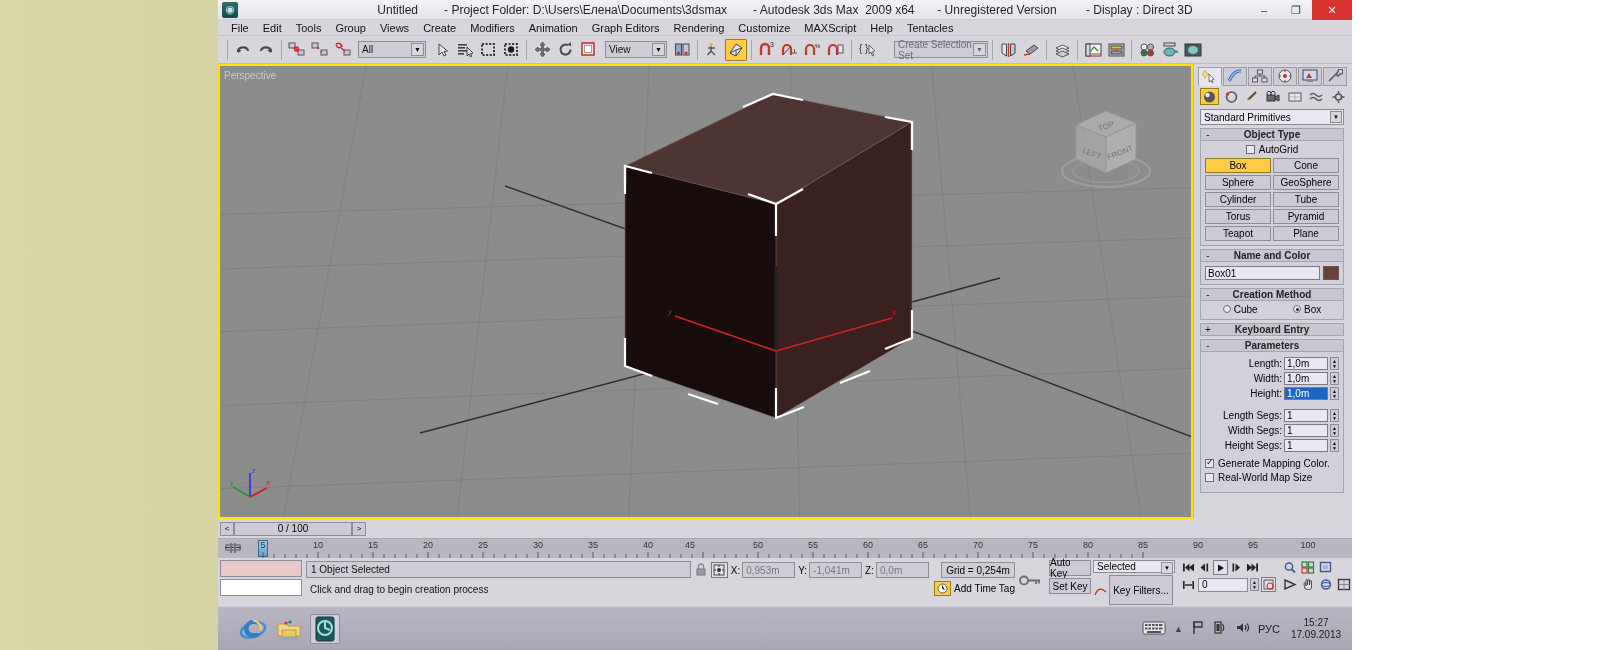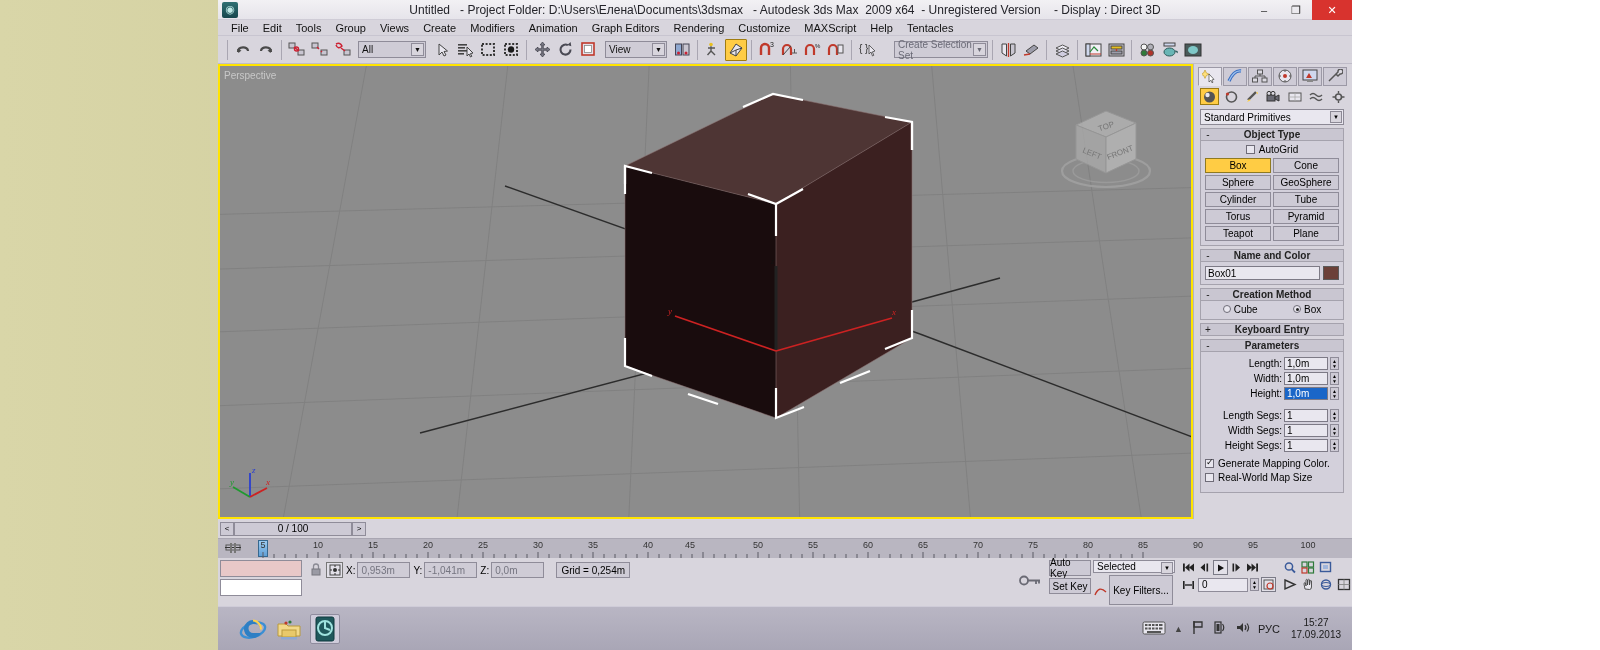--- a/index.html
+++ b/index.html
@@ -36,21 +36,21 @@
   #app-logo {
     width:16px; height:16px; margin-left:4px;
     background:linear-gradient(180deg,#2e6f72,#17474d);
     border-radius:2px; color:#bfe9e6; font-size:11px;
     display:flex; align-items:center; justify-content:center;
     font-family:"Liberation Serif", serif;
   }
   #title-text {
     position:absolute; left:0; right:0; top:0; height:20px;
     display:flex; align-items:center; justify-content:center;
-    font-size:12px; color:#24242a; gap:0px;
+    font-size:12px; color:#24242a; gap:16px;
     pointer-events:none;
   }
   #title-text span { white-space:pre; }
   #win-buttons { position:absolute; right:0; top:0; height:20px; display:flex; }
   .win-btn {
     width:32px; height:20px; display:flex; align-items:center; justify-content:center;
     font-size:11px; color:#333;
   }
   .win-btn.close { background:#d8332e; color:#fff; width:40px; }
   
@@ -927,20 +927,21 @@
     <div class="ruler-num" style="left:1090px">100</div>
   </div>
 
   <div id="statusbar">
     <div id="sb-left">
       <div class="sb-mini pink"></div>
       <div class="sb-mini white"></div>
     </div>
     <div id="sb-mid">
       <div style="display:flex;align-items:center;">
+        <div class="sb-prompt" style="flex:1;">1 Object Selected</div>
         <div style="width:20px;display:flex;align-items:center;justify-content:center;">
           <svg width="10" height="13" viewBox="0 0 10 13">
               <path d="M2.5 6 L2.5 3.5 a2.5 2.5 0 0 1 5 0 L7.5 6" stroke="#8a8a94" stroke-width="1.3" fill="none"></path>
               <rect x="1" y="6" width="8" height="6" fill="#9a9aa4" stroke="#77777f"></rect>
             </svg>
         </div>
         <div id="sb-coords">
           <div style="width:17px;height:16px;border:1px solid #777;background:#e2e0e8;display:flex;align-items:center;justify-content:center;">
             <svg width="12" height="12" viewBox="0 0 12 12">
                 <rect x="1" y="1" width="10" height="10" fill="none" stroke="#444"></rect>
@@ -955,20 +956,32 @@
           <div class="coord-grp">
             <span class="coord-lbl">Y:</span>
             <span class="coord-field">-1,041m</span>
           </div>
           <div class="coord-grp">
             <span class="coord-lbl">Z:</span>
             <span class="coord-field">0,0m</span>
           </div>
           <span style="width:6px"></span>
           <span class="grid-field">Grid = 0,254m</span>
+        </div>
+      </div>
+      <div style="display:flex;align-items:center;">
+        <div class="sb-prompt2" style="flex:1;">Click and drag to begin creation process</div>
+        <div style="display:flex;align-items:center;gap:3px;margin-top:2px;">
+          <span style="width:17px;height:15px;border:1px solid #8f7a20;background:#ffcc44;display:flex;align-items:center;justify-content:center;">
+            <svg width="11" height="11" viewBox="0 0 11 11">
+                <circle cx="5.5" cy="5.5" r="4.5" fill="#fff" stroke="#555"></circle>
+                <path d="M5.5 2.5 L5.5 5.5 L7.5 6.5" stroke="#333" stroke-width="1"></path>
+              </svg>
+          </span>
+          <span style="font-size:10px;">Add Time Tag</span>
         </div>
       </div>
     </div>
     <div id="sb-right">
       <div style="width:32px;display:flex;align-items:center;justify-content:center;">
         <svg width="24" height="13" viewBox="0 0 24 13">
             <circle cx="5" cy="6.5" r="4" fill="none" stroke="#6a6a74" stroke-width="1.8"></circle>
             <path d="M9 6.5 L21 6.5 M17 6.5 L17 10 M20 6.5 L20 9.5" stroke="#6a6a74" stroke-width="1.8"></path>
           </svg>
       </div>

